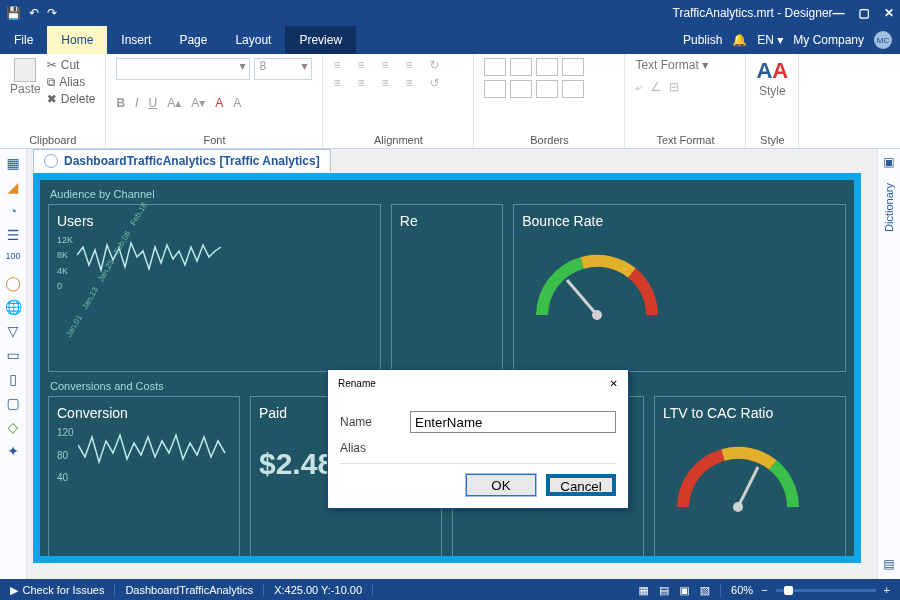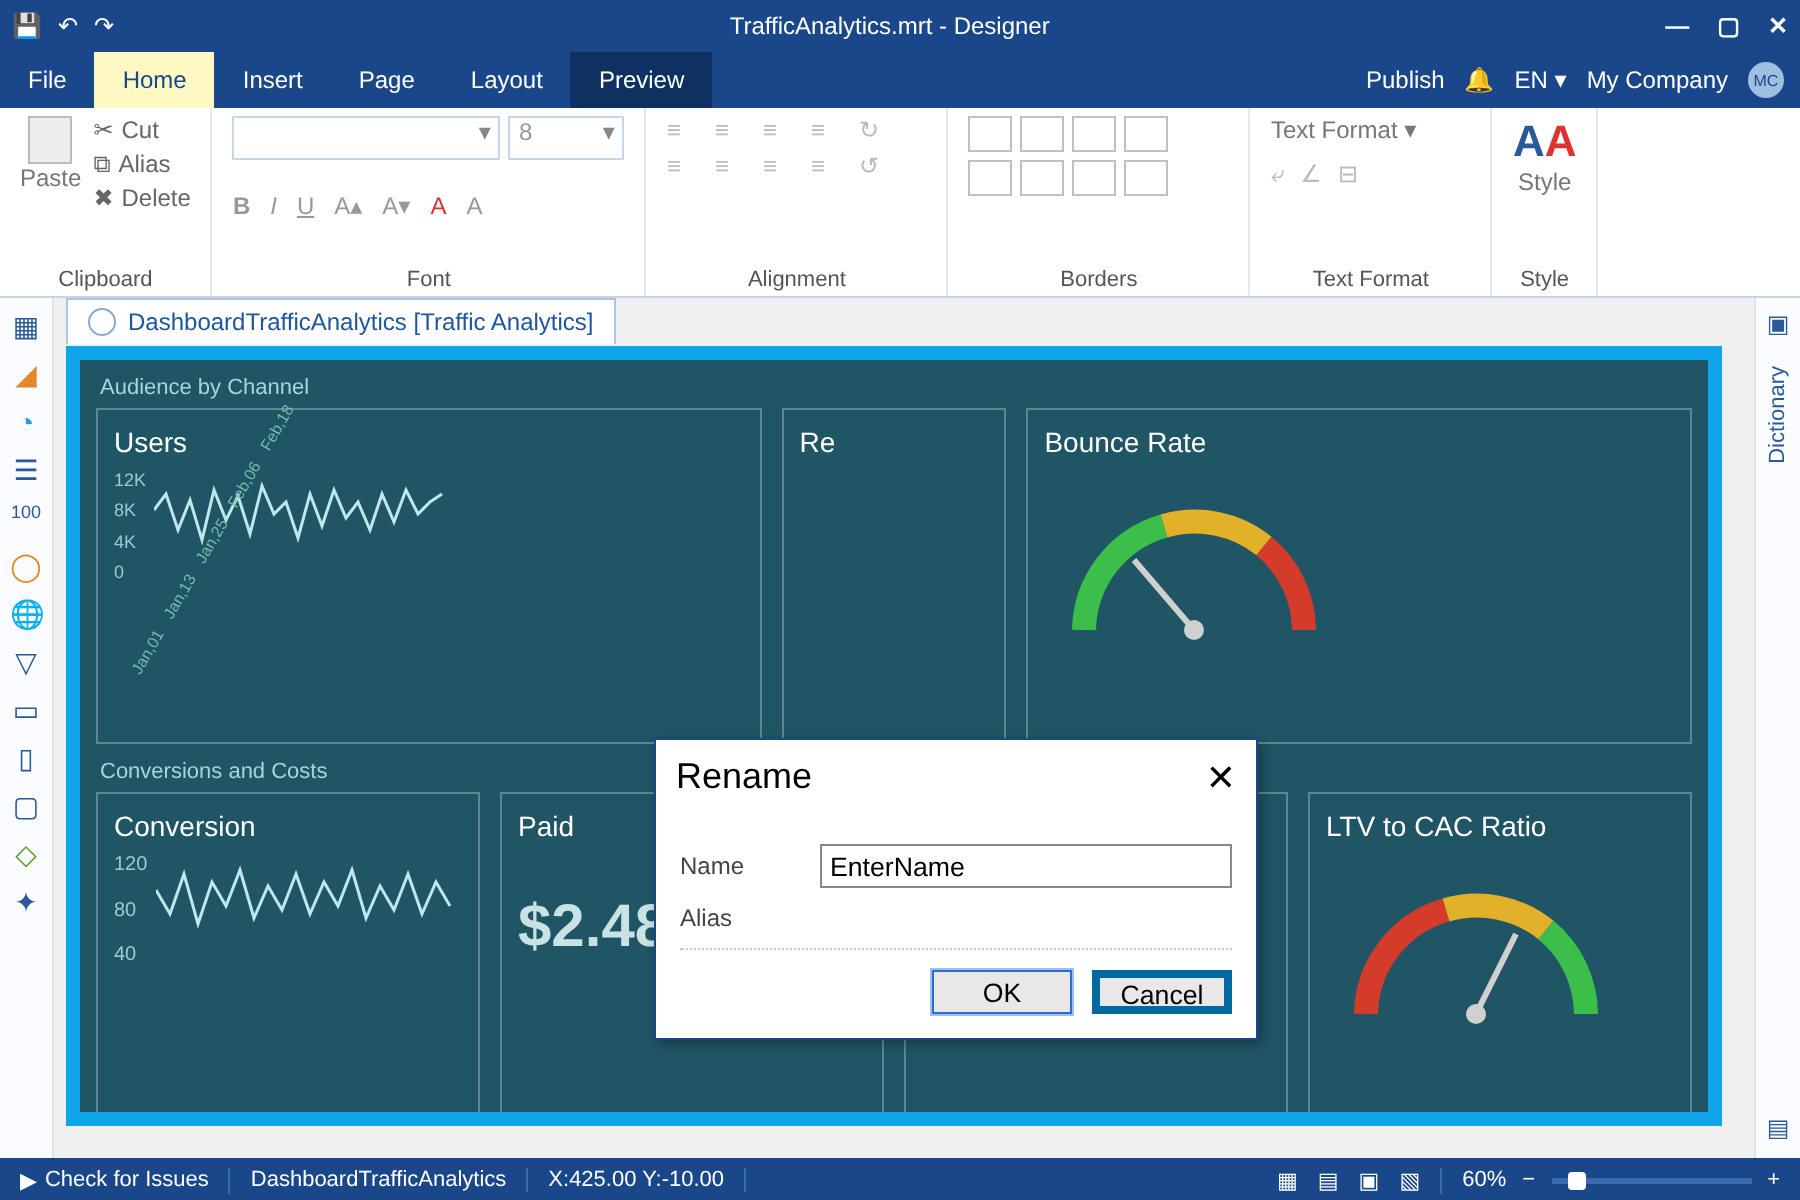--- a/index.html
+++ b/index.html
@@ -1,19 +1,19 @@
 <!DOCTYPE html>
 <html><head>
 <meta charset="utf-8">
 <style>
 html,body{margin:0;padding:0;width:900px;height:600px;font-family:"Segoe UI",Arial,sans-serif;font-size:12px;overflow:hidden;background:#fff}
 .titlebar{height:26px;background:#19478a;color:#fff;display:flex;align-items:center;padding:0 6px}
 .titlebar .qat{display:flex;gap:8px}
 .titlebar .qat span{cursor:pointer}
-.titlebar .title{flex:1;text-align:center}
+.titlebar .title{flex:1;text-align:right}
 .titlebar .winbtn{display:flex;gap:14px;font-weight:bold}
 .menubar{height:28px;background:#19478a;color:#fff;display:flex;align-items:stretch}
 .menubar .tab{padding:0 14px;display:flex;align-items:center;cursor:pointer}
 .menubar .tab.active{background:#fef9c3;color:#19478a}
 .menubar .tab.preview{background:#0f3162}
 .menubar .spacer{flex:1}
 .menubar .right{display:flex;align-items:center;gap:10px;padding-right:8px}
 .menubar .right .avatar{width:18px;height:18px;border-radius:50%;background:#9fbfe0;color:#19478a;font-size:8px;display:flex;align-items:center;justify-content:center}
 .ribbon{height:94px;background:#fff;border-bottom:1px solid #c7d5e8;display:flex}
 .rgroup{border-right:1px solid #e1e8f2;padding:4px 10px 2px;display:flex;flex-direction:column}
@@ -28,21 +28,21 @@
 .font-row .sel::after{content:"▾";position:absolute;right:4px;color:#888}
 .font-row2{display:flex;gap:10px;color:#999;margin-top:10px}
 .align-grid{display:grid;grid-template-columns:repeat(5,20px);gap:4px;color:#bbb}
 .align-grid span{cursor:pointer}
 .bord-grid{display:grid;grid-template-columns:repeat(4,22px);gap:4px}
 .bord-grid span{width:20px;height:16px;border:1px solid #c0c0c0}
 .content{display:flex;height:calc(600px - 26px - 28px - 94px - 22px)}
 .toolbox{width:26px;background:#fafcff;border-right:1px solid #dbe4f0;display:flex;flex-direction:column;align-items:center;gap:8px;padding-top:6px}
 .toolbox span{width:16px;height:16px;cursor:pointer;font-size:14px;text-align:center;color:#2a5a9a}
 .canvaswrap{flex:1;position:relative;background:#f0f0f0;overflow:hidden}
-.doctab{position:absolute;top:0;left:6px;height:22px;background:#fff;border:1px solid #b0c4de;border-bottom:none;padding:0 10px;display:flex;align-items:center;gap:6px;color:#1e56a0;font-weight:normal}
+.doctab{position:absolute;top:0;left:6px;height:22px;background:#fff;border:1px solid #b0c4de;border-bottom:none;padding:0 10px;display:flex;align-items:center;gap:6px;color:#1e56a0;font-weight:bold}
 .doctab .circ{width:12px;height:12px;border:1px solid #8aa9d2;border-radius:50%;background:#fff}
 .canvas{position:absolute;top:24px;left:6px;right:16px;bottom:16px;background:#1f5565;border:7px solid #0ea5e9;padding:8px;overflow:hidden}
 .section-label{color:#a7d5d9;font-size:11px;margin:0 0 4px 2px}
 .row{display:flex;gap:10px}
 .tile{flex:1;border:1px solid #5b8a94;background:#1f5565;padding:8px;color:#d7eef0;min-height:150px;position:relative}
 .tile h3{margin:0 0 6px;font-weight:normal;font-size:14px;color:#fff}
 svg.spark{display:block}
 .big-num{font-size:30px;color:#c9e2e3;font-weight:bold;margin-top:26px}
 .mini-bars{display:inline-flex;gap:2px;align-items:flex-end;margin-left:8px}
 .mini-bars span{width:5px;background:#e37a2a}
@@ -50,21 +50,21 @@
 .sidepanel{width:22px;background:#fafcff;border-left:1px solid #dbe4f0;display:flex;flex-direction:column;align-items:center;gap:10px;padding-top:6px;color:#2a5a9a}
 .sidepanel .vert{writing-mode:vertical-rl;transform:rotate(180deg);color:#2a5a9a;font-size:11px;margin-top:4px}
 .statusbar{height:22px;background:#19478a;color:#fff;display:flex;align-items:center;font-size:11px}
 .statusbar .seg{padding:0 10px;border-right:1px solid #3a6bb0;display:flex;align-items:center;gap:4px}
 .statusbar .spacer{flex:1}
 .statusbar .zoom{display:flex;align-items:center;gap:8px;padding:0 10px}
 .statusbar .track{width:100px;height:3px;background:#3a6bb0;position:relative}
 .statusbar .track::after{content:"";position:absolute;left:8px;top:-3px;width:9px;height:9px;background:#fff;border-radius:2px}
 .dialog-overlay{position:absolute;inset:0}
 .dialog{position:absolute;left:300px;top:220px;width:300px;background:#fff;border:1px solid #19478a;box-shadow:2px 2px 6px rgba(0,0,0,.3)}
-.dialog .hdr{display:flex;justify-content:space-between;padding:8px 10px;font-size:18px}
+.dialog .hdr{display:flex;justify-content:space-between;padding:8px 10px;font-size:10px}
 .dialog .body{padding:6px 12px 12px}
 .dialog .row2{display:flex;align-items:center;margin:8px 0}
 .dialog .row2 label{width:70px;color:#444}
 .dialog .row2 input{flex:1;height:20px;border:1px solid #888;padding:0 4px;font-family:Liberation Sans, sans-serif}
 .dialog .row2 input.focus{border:1px solid #2a6dd4;outline:1px solid #9cc1ef}
 .dialog .btns{display:flex;justify-content:flex-end;gap:10px;border-top:1px dotted #ccc;padding-top:10px;margin-top:8px}
 .dialog .btns button{width:70px;height:22px;border:4px solid #0369a1;background:#e8e8e8;cursor:pointer}
 .dialog .btns button.primary{border:1px solid #2a6dd4;outline:1px solid #9cc1ef}
 </style>
 </head>

